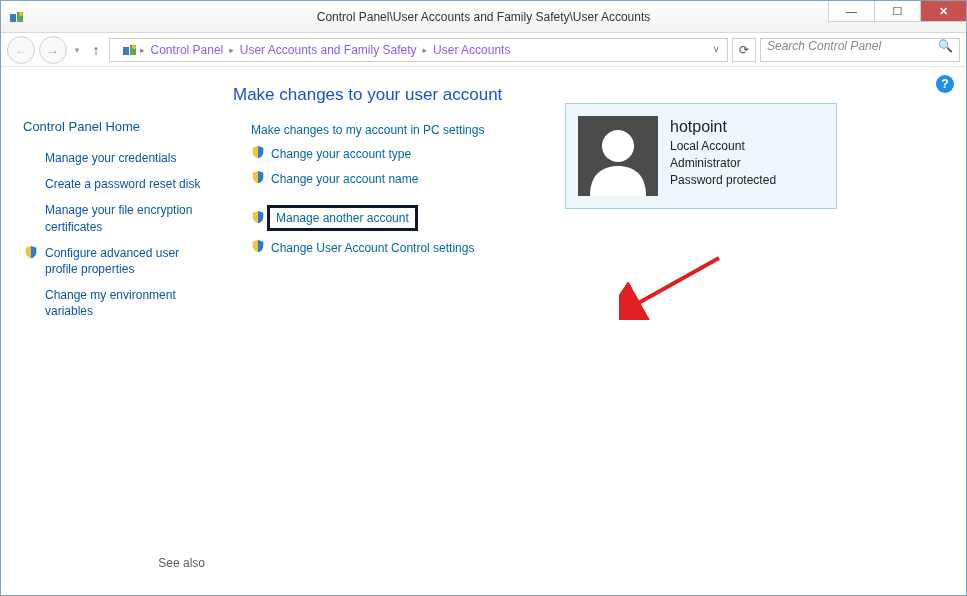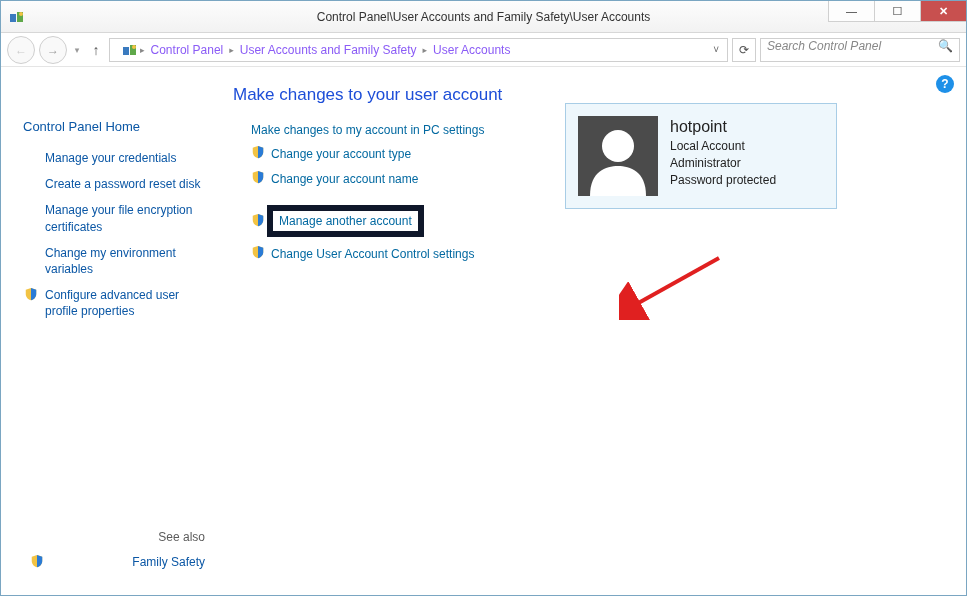--- a/index.html
+++ b/index.html
@@ -175,21 +175,21 @@
     display: flex;
     align-items: center;
     gap: 6px;
     color: #0369a1;
     font-size: 12px;
     padding-left: 18px;
   }
   .main-link.noshield { padding-left: 18px; }
   .link-text {}
   .highlight-box {
-    border: 6px solid #0f172a;
+    border: 3px solid #0f172a;
     padding: 3px 6px;
     margin-left: -4px;
   }
   .group2 {
     display: flex;
     flex-direction: column;
     gap: 8px;
   }
 
   
@@ -305,45 +305,36 @@
       <span class="txt">Manage your credentials</span>
     </div>
     <div class="sidebar-link noshield">
       <span class="shield-slot"></span>
       <span class="txt">Create a password reset disk</span>
     </div>
     <div class="sidebar-link noshield">
       <span class="shield-slot"></span>
       <span class="txt">Manage your file encryption certificates</span>
     </div>
-    <div class="sidebar-link noshield">
-      <span class="shield-slot"></span>
-      <span class="txt">Change my environment variables</span>
-    </div>
     <div class="sidebar-link">
       <span class="shield-slot">
         <svg class="shield-svg" viewBox="0 0 16 16">
             <path d="M8 1 L14 3 V8 C14 12 11 14.5 8 15 C5 14.5 2 12 2 8 V3 Z" fill="#f2c344"></path>
             <path d="M8 1 L14 3 V8 C14 12 11 14.5 8 15 Z" fill="#2a7bd6"></path>
           </svg>
       </span>
       <span class="txt">Configure advanced user profile properties</span>
     </div>
+    <div class="sidebar-link noshield">
+      <span class="shield-slot"></span>
+      <span class="txt">Change my environment variables</span>
+    </div>
 
     <div class="sidebar-bottom">
       <div class="see-also">See also</div>
-      <div class="sidebar-link">
-        <span class="shield-slot">
-          <svg class="shield-svg" viewBox="0 0 16 16">
-              <path d="M8 1 L14 3 V8 C14 12 11 14.5 8 15 C5 14.5 2 12 2 8 V3 Z" fill="#f2c344"></path>
-              <path d="M8 1 L14 3 V8 C14 12 11 14.5 8 15 Z" fill="#2a7bd6"></path>
-            </svg>
-        </span>
-        <span class="txt">Family Safety</span>
-      </div>
     </div>
   </div>
 
   <div class="main">
     <div class="main-heading">Make changes to your user account</div>
 
     <div class="main-links">
       <div class="main-link noshield">
         <span class="link-text">Make changes to my account in PC settings</span>
       </div>

